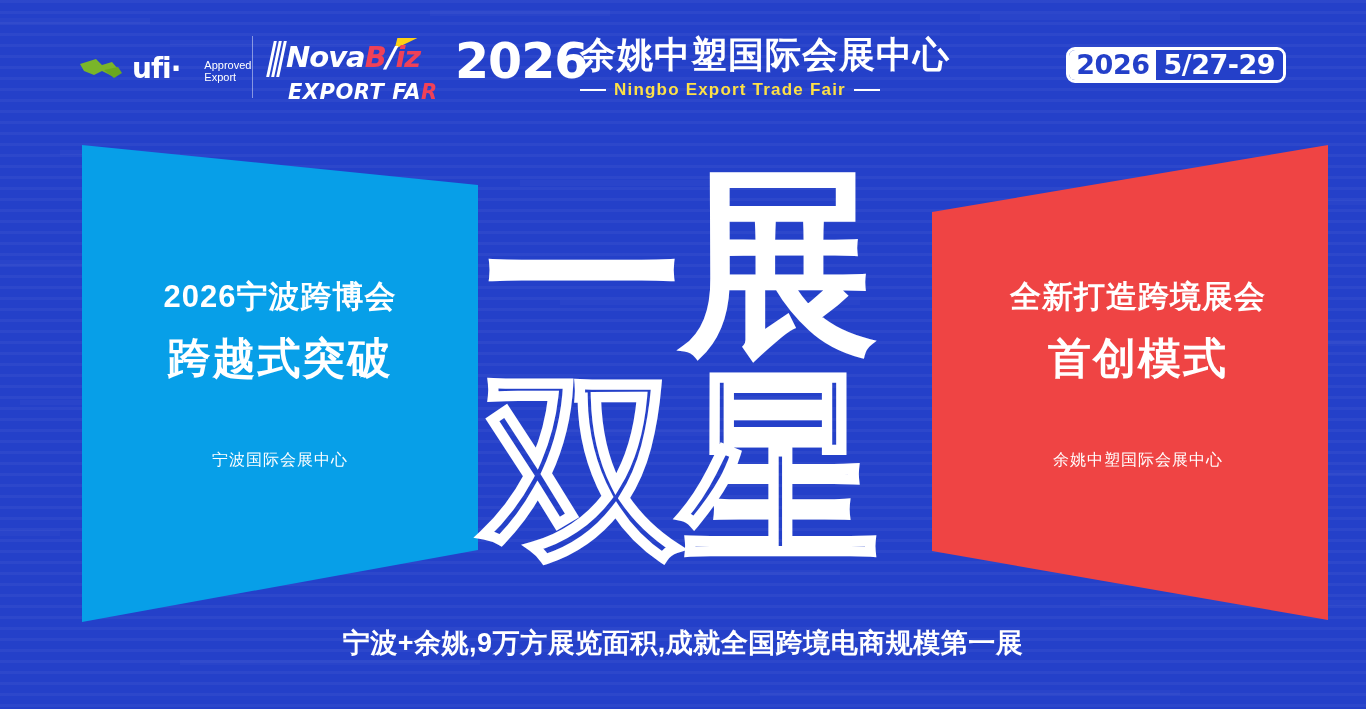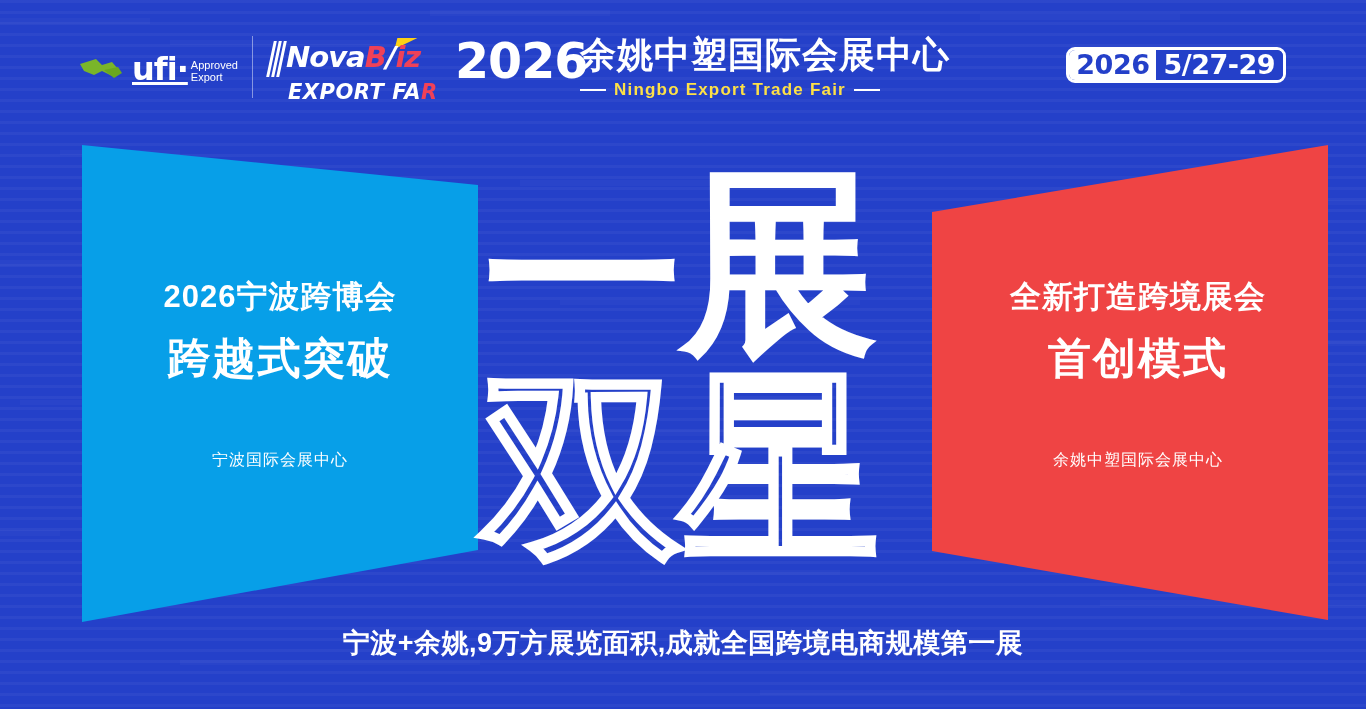--- a/index.html
+++ b/index.html
@@ -38,25 +38,25 @@
 
   
   #header {
     position:absolute; left:0; top:0; width:1366px; height:120px;
     z-index:6;
   }
 
   .ufi-logo { position:absolute; left:78px; top:48px; display:flex; align-items:center; height:42px; }
   .ufi-swoosh { width:52px; height:26px; margin-right:2px; }
   .ufi-word {
-    color:#ffffff; font-size:32px; font-weight:bold; letter-spacing:-1px;
-    line-height:34px; font-family:"DejaVu Sans",sans-serif;text-decoration:underline;
+    color:#ffffff; font-size:28px; font-weight:bold; letter-spacing:-1px;
+    line-height:34px; font-family:"DejaVu Sans",sans-serif;
   }
   .ufi-sub {
-    color:#ffffff; font-size:11px; line-height:12px; margin-left:3px;
+    color:#ffffff; font-size:11px; line-height:12px; margin-left:24px;
     font-family:"Liberation Sans",sans-serif; padding-top:3px;
   }
 
   .hdr-divider {
     position:absolute; left:252px; top:36px; width:1px; height:62px;
     background:rgba(255,255,255,.45);
   }
 
   .nova-logo { position:absolute; left:270px; top:40px; width:152px; height:58px; }
   .nova-bars { position:absolute; left:0; top:1px; width:16px; height:36px; }

